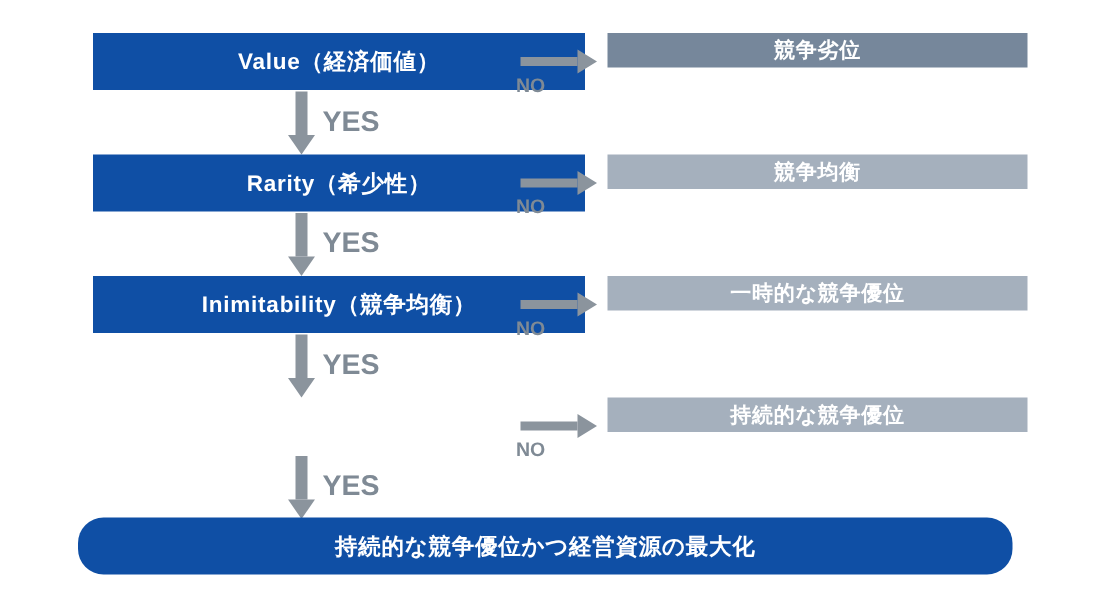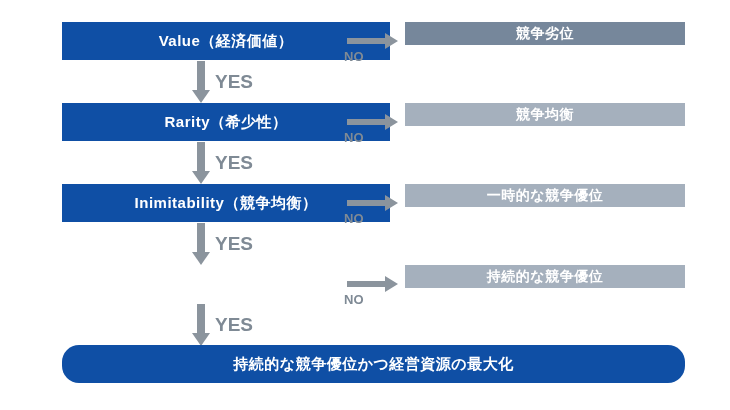--- a/index.html
+++ b/index.html
@@ -63,21 +63,21 @@
     border-top:13px solid var(--arrow);
     border-left:9px solid transparent;
     border-right:9px solid transparent;
   }
   .yes-label{
     position:absolute;left:215px;top:49px;
     color:var(--label);font-size:19px;font-weight:bold;
   }
 
   .final-box{
-    position:absolute;left:62px;top:345px;width:623px;height:38px;
+    position:absolute;left:52px;top:345px;width:623px;height:38px;
     background:var(--blue);color:var(--boxtext);
     display:flex;align-items:center;justify-content:center;
     font-size:15px;font-weight:bold;letter-spacing:.5px;border-radius:17px;
   }
 </style>
 </head>
 <body>
 
 <div class="canvas">
 

